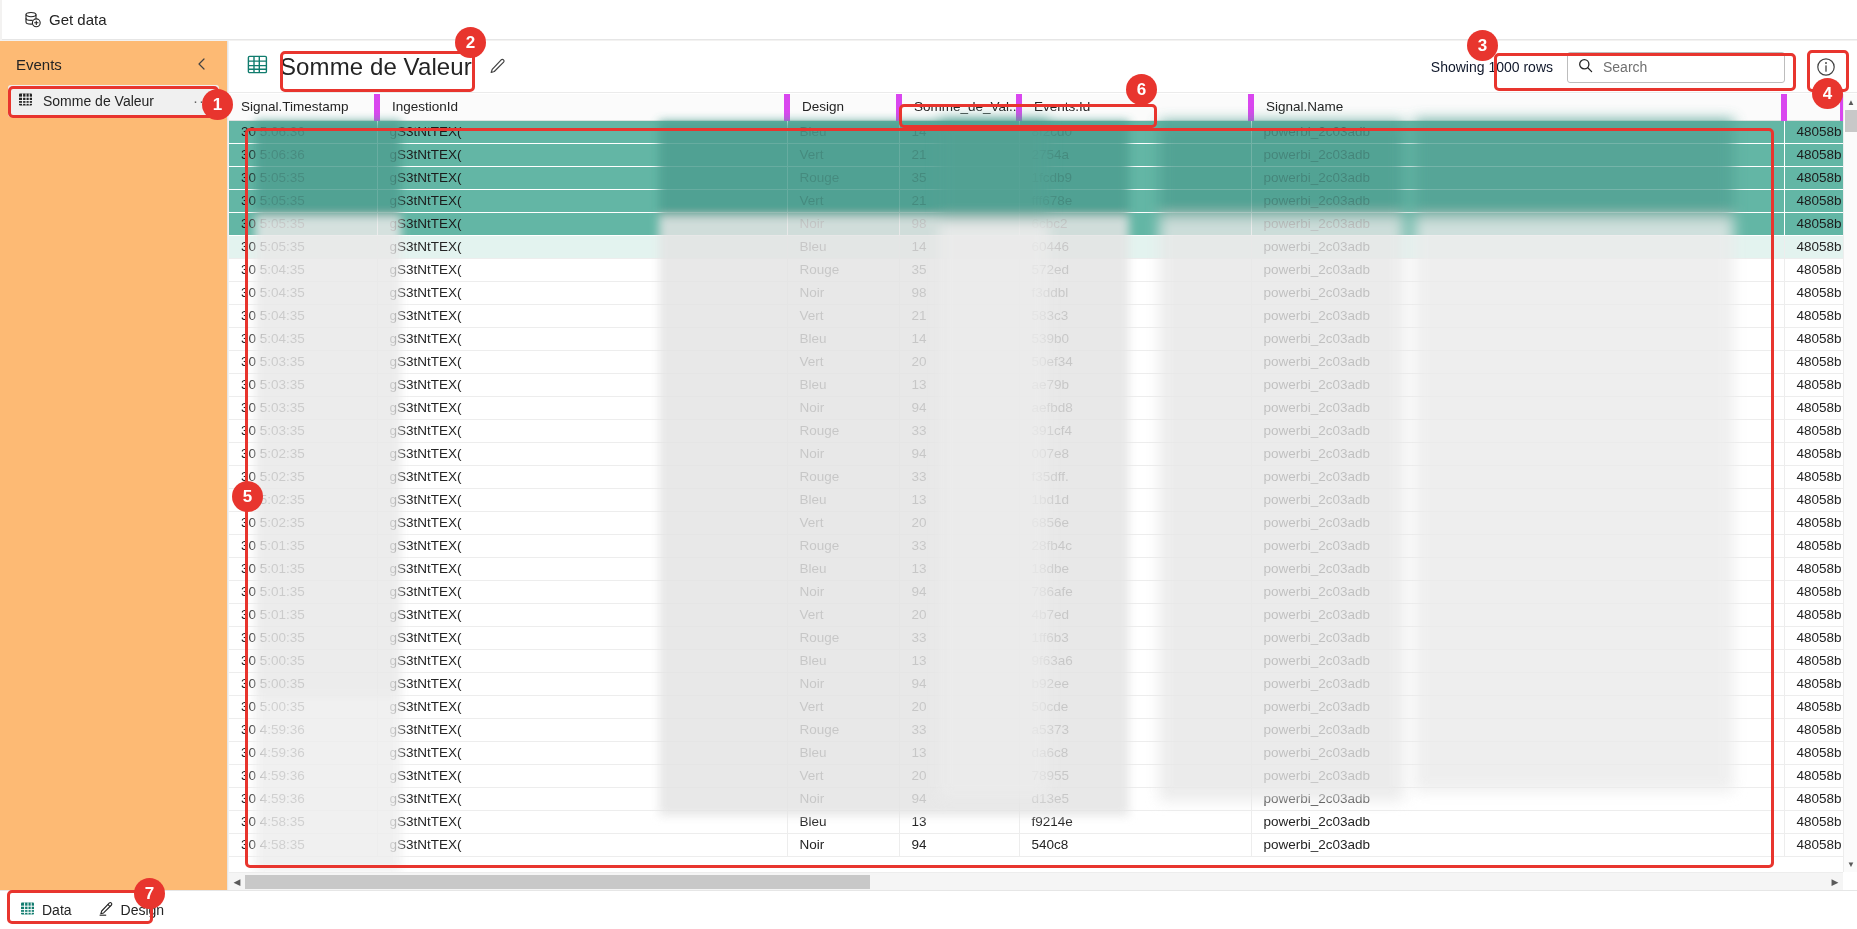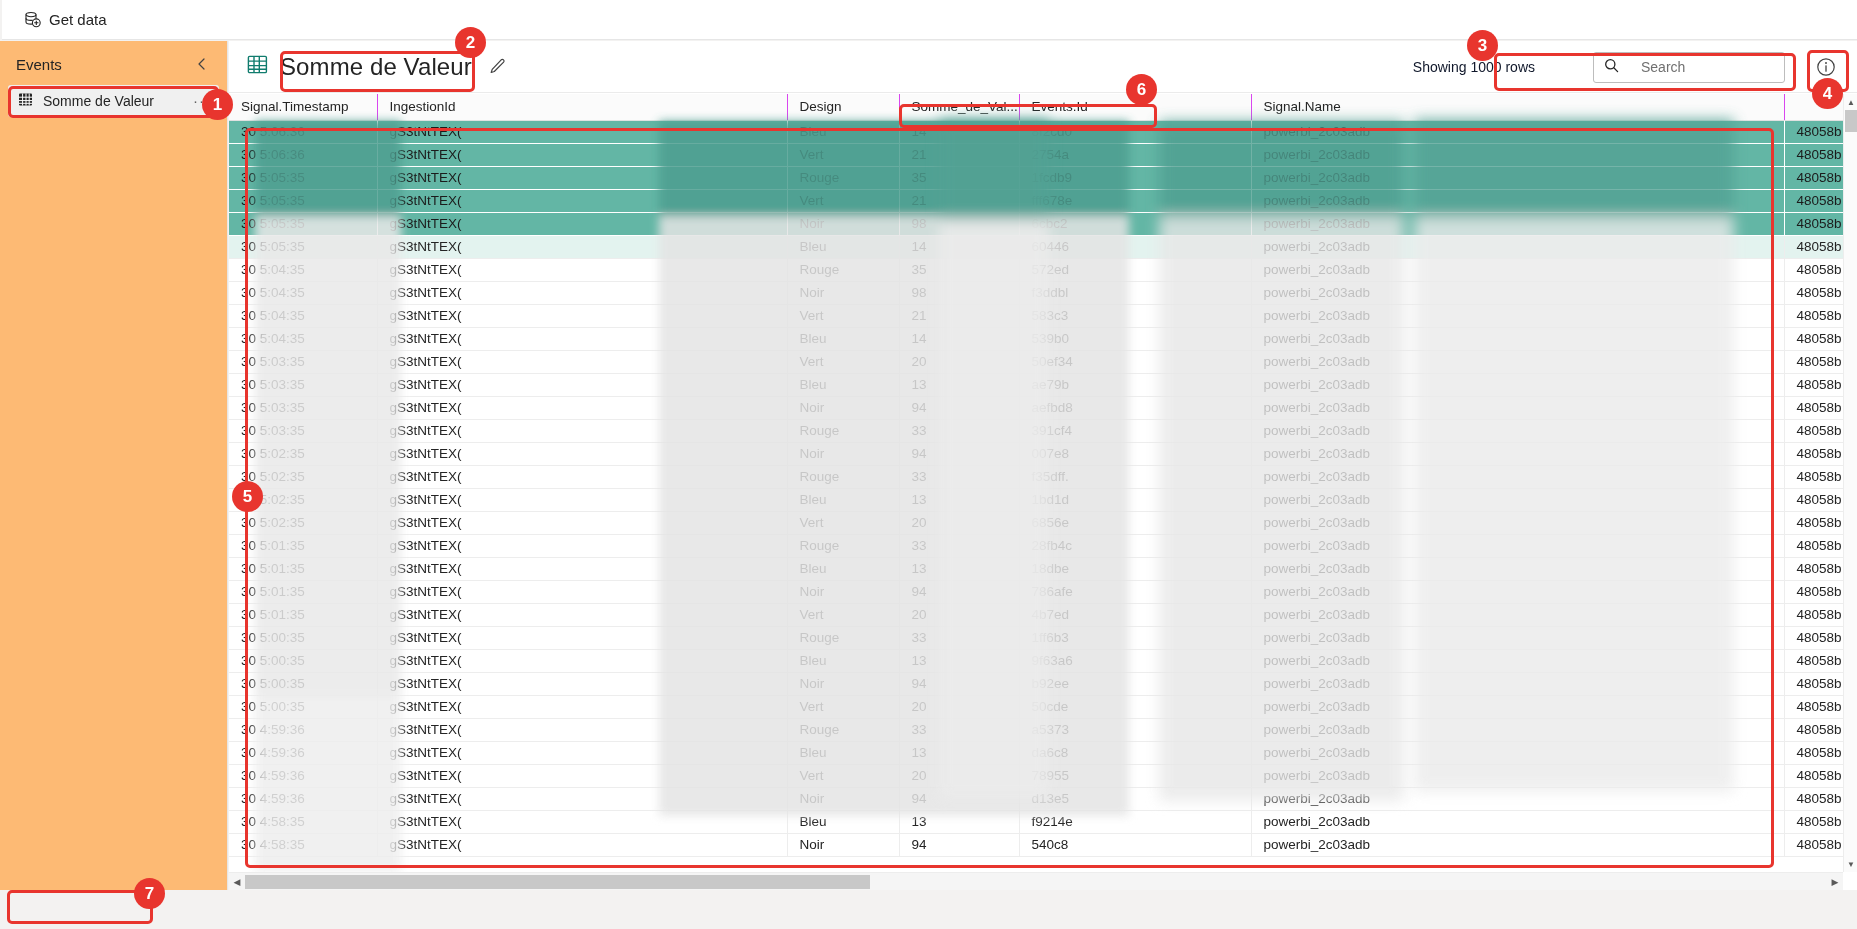--- a/index.html
+++ b/index.html
@@ -90,24 +90,24 @@
 
   .header-right {
     position: absolute; right: 0; top: 0; height: 52px;
     display: flex; align-items: center; gap: 0;
   }
   .showing-rows {
     font-size: 14px; color: #0f172a; white-space: nowrap;
     padding-right: 14px;
   }
   .search-box {
-    display: flex; align-items: center; gap: 20px;
-    width: 192px; height: 31px;
+    display: flex; align-items: center; gap: 8px;
+    width: 218px; height: 31px;
     border: 1px solid #bdbdbd; border-radius: 3px;
-    padding: 0 10px; background: #fff; margin-left: 44px;
+    padding: 0 10px; background: #fff;
   }
   .search-box input {
     border: none; outline: none; flex: 1;
     font-size: 14px; color: #242424;
     font-family: "Liberation Sans", sans-serif;
     background: transparent;
   }
   .search-box input::placeholder { color: #707070; }
   .info-btn {
     width: 34px; height: 34px;
@@ -127,21 +127,21 @@
     table-layout: fixed;
     width: 1614px;
     font-size: 13.5px;
     color: #242424;
   }
   table.grid th {
     font-weight: 400; text-align: left;
     height: 26px; padding: 0 0 0 12px;
     background: #fbfbfb;
     border-bottom: 1px solid #e1e1e1;
-    border-right: 1px solid #d946ef;
+    border-right: 6px solid #d946ef;
     color: #242424; font-size: 13.5px;
     white-space: nowrap; overflow: hidden;
   }
   table.grid td {
     height: 23px; padding: 0 0 0 12px;
     border-bottom: 1px solid #ededed;
     border-right: 1px solid #ededed;
     white-space: nowrap; overflow: hidden;
     vertical-align: middle;
   }
@@ -652,20 +652,43 @@
       <div class="hscroll">
         <div class="hs-arrow">◀</div>
         <div class="hs-track">
           <div class="hs-thumb"></div>
         </div>
         <div class="hs-arrow">▶</div>
       </div>
     </div>
   </div>
 
+  <div class="statusbar">
+    <div class="status-tab">
+      <span>
+        <svg width="15" height="15" viewBox="0 0 15 15">
+          <rect x="1" y="1.5" width="13" height="12" rx="1" fill="#107c6e"></rect>
+          <g stroke="#ffffff" stroke-width="1">
+            <path d="M1 5.2 H14 M1 8.6 H14 M1 11.3 H14 M4.6 1.5 V13.5 M8.0 1.5 V13.5 M11.2 1.5 V13.5"></path>
+          </g>
+        </svg>
+      </span>
+      <span>Data</span>
+    </div>
+    <div class="status-tab second">
+      <span>
+        <svg width="16" height="16" viewBox="0 0 16 16">
+          <path d="M11.4 1.9 a1.5 1.5 0 0 1 2.1 2.1 L5.6 11.9 l-2.8 .9 l.9 -2.8 Z" fill="none" stroke="#242424" stroke-width="1.1" stroke-linejoin="round"></path>
+          <path d="M9.8 3.3 L12.1 5.6" stroke="#242424" stroke-width="1.1"></path>
+          <path d="M1.6 14.2 H8.2" stroke="#242424" stroke-width="1.1"></path>
+        </svg>
+      </span>
+      <span>Design</span>
+    </div>
+  </div>
 
   <div class="anno" style="left:8px;  top:86px;  width:211px; height:32px;"></div>
   <div class="anno" style="left:280px; top:51px;  width:195px; height:41px;"></div>
   <div class="anno" style="left:1494px;top:53px;  width:302px; height:38px;"></div>
   <div class="anno" style="left:1807px;top:50px;  width:42px;  height:42px;"></div>
   <div class="anno" style="left:245px; top:128px; width:1529px;height:740px;"></div>
   <div class="anno" style="left:899px; top:104px; width:258px; height:24px;"></div>
   <div class="anno" style="left:7px;   top:890px; width:146px; height:34px;"></div>
 
   <div class="badge" style="left:202px;  top:89px;">1</div>

